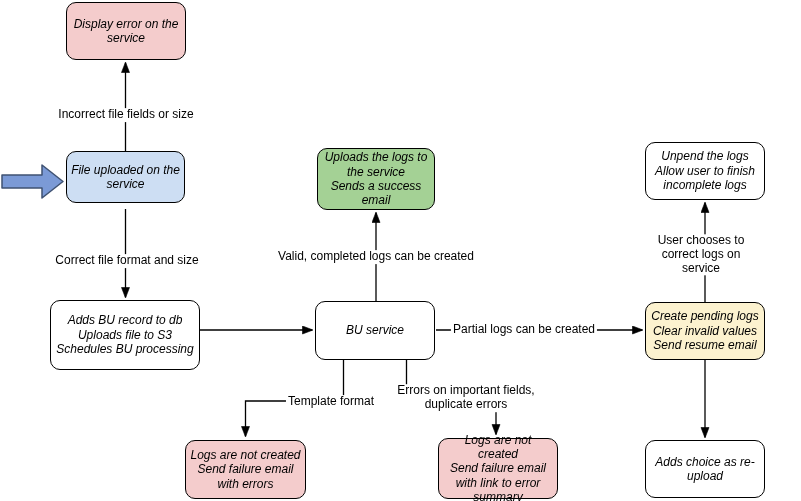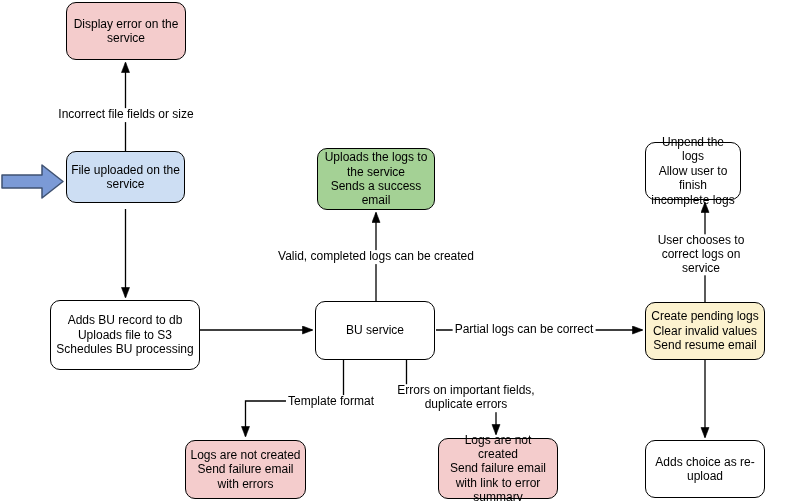--- a/index.html
+++ b/index.html
@@ -25,21 +25,21 @@
     display: flex;
     align-items: center;
     justify-content: center;
     text-align: center;
     font-size: 12px;
     line-height: 1.2;
     padding: 2px 4px;
     background: #ffffff;
     z-index: 3;
   }
-  .node .node-label { white-space: pre-line; }
+  .node .node-label { white-space: pre-line; font-style: italic; }
   .node.pink   { background: #F4CCCC; }
   .node.blue   { background: #CDDEF3; }
   .node.green  { background: #A4D195; }
   .node.yellow { background: #FCF2CF; }
   .node.white  { background: #FFFFFF; }
   .edge-label {
     position: absolute;
     transform: translate(-50%, -50%);
     background: #ffffff;
     font-size: 12px;
@@ -69,22 +69,23 @@
     <line x1="200" y1="330" x2="312" y2="330" stroke="#000" stroke-width="1.3" marker-end="url(#ah)"></line>
     <line x1="376" y1="301" x2="376" y2="213" stroke="#000" stroke-width="1.3" marker-end="url(#ah)"></line>
     <line x1="436" y1="330" x2="642" y2="330" stroke="#000" stroke-width="1.3" marker-end="url(#ah)"></line>
     <path d="M343.5,360 L343.5,401 L245.5,401 L245.5,436" fill="none" stroke="#000" stroke-width="1.3" marker-end="url(#ah)"></path>
     <path d="M406.5,360 L406.5,399.5 L496,399.5 L496,434" fill="none" stroke="#000" stroke-width="1.3" marker-end="url(#ah)"></path>
     <line x1="705" y1="302" x2="705" y2="203" stroke="#000" stroke-width="1.3" marker-end="url(#ah)"></line>
     <line x1="705" y1="360" x2="705" y2="437" stroke="#000" stroke-width="1.3" marker-end="url(#ah)"></line>
   </svg>
 
   <span class="edge-label" style="left:126px; top:115px">Incorrect file fields or size</span>
+  <span class="edge-label" style="left:127px; top:261px">Correct file format and size</span>
   <span class="edge-label" style="left:376px; top:257px">Valid, completed logs can be created</span>
-  <span class="edge-label" style="left:524px; top:330px">Partial logs can be correct</span>
+  <span class="edge-label" style="left:524px; top:330px">Partial logs can be created</span>
   <span class="edge-label" style="left:331px; top:402px">Template format</span>
   <span class="edge-label" style="left:466px; top:398px">Errors on important fields,
 duplicate errors</span>
   <span class="edge-label" style="left:701px; top:255px">User chooses to correct logs on service</span>
 
   <div class="node pink" style="left:66px; top:2px; width:120px; height:58px">
     <span class="node-label">Display error on the
 service</span>
   </div>
 
@@ -109,21 +110,21 @@
 Send resume email</span>
   </div>
 
   <div class="node green" style="left:317px; top:148px; width:118px; height:62px">
     <span class="node-label">Uploads the logs to
 the service
 Sends a success
 email</span>
   </div>
 
-  <div class="node white" style="left:645px; top:142px; width:96px; height:58px">
+  <div class="node white" style="left:645px; top:142px; width:120px; height:58px">
     <span class="node-label">Unpend the logs
 Allow user to finish
 incomplete logs</span>
   </div>
 
   <div class="node white" style="left:645px; top:440px; width:120px; height:58px">
     <span class="node-label">Adds choice as re-
 upload</span>
   </div>
 

